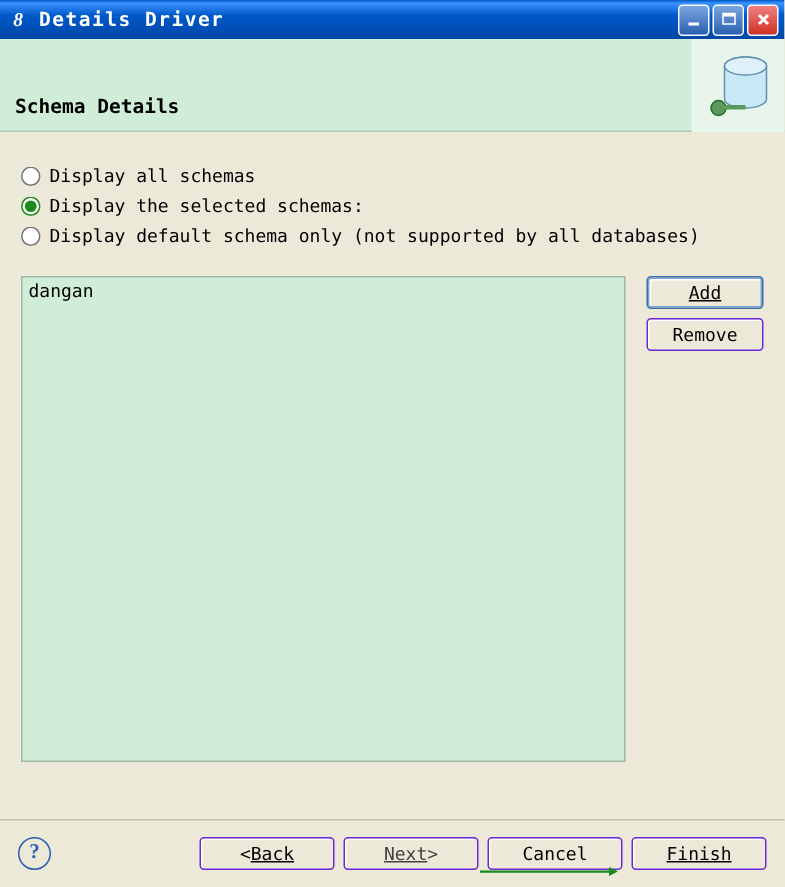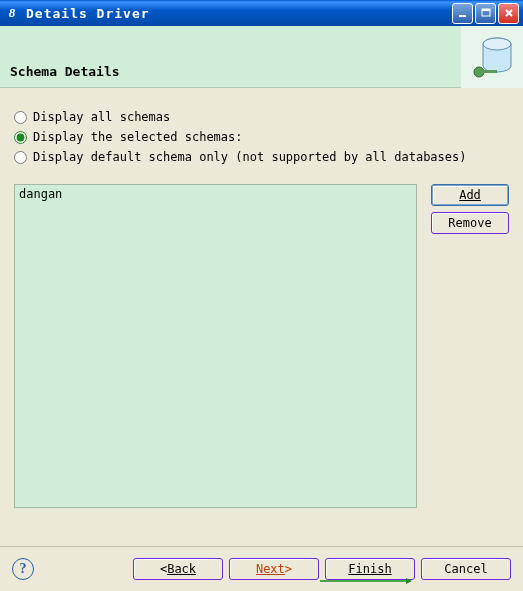--- a/index.html
+++ b/index.html
@@ -146,21 +146,21 @@
       display: flex;
       align-items: center;
       justify-content: center;
       box-shadow: inset 1px 1px 0 #fff;
     }
     .btn.default {
       border: 1px solid #3a6ea5;
       box-shadow: 0 0 0 1px #7aa7d8 inset, inset 2px 2px 0 #fff;
     }
     .btn.disabled {
-      color: #c2410c;
+      color: #404040;
     }
     .btn .underline { text-decoration: underline; }
     
     .footer {
       position: absolute;
       bottom: 0;
       left: 0;
       right: 0;
       border-top: 1px solid #c0c0b0;
       height: 45px;
@@ -275,23 +275,23 @@
   <div class="footer-buttons">
     <button class="btn">
         <span>&lt; </span>
         <span class="underline">Back</span>
       </button>
     <button class="btn disabled">
         <span class="underline">Next</span>
         <span> &gt;</span>
       </button>
     <button class="btn">
+        <span>Cancel</span>
+      </button>
+    <button class="btn">
         <span class="underline">Finish</span>
-      </button>
-    <button class="btn">
-        <span>Cancel</span>
       </button>
   </div>
   <svg class="arrow-annotation" width="92" height="8">
     <line x1="0" y1="4" x2="86" y2="4" stroke="#1a8a1a" stroke-width="1.5"></line>
     <polygon points="86,1 92,4 86,7" fill="#1a8a1a"></polygon>
   </svg>
 </div>
 
 </body></html>

